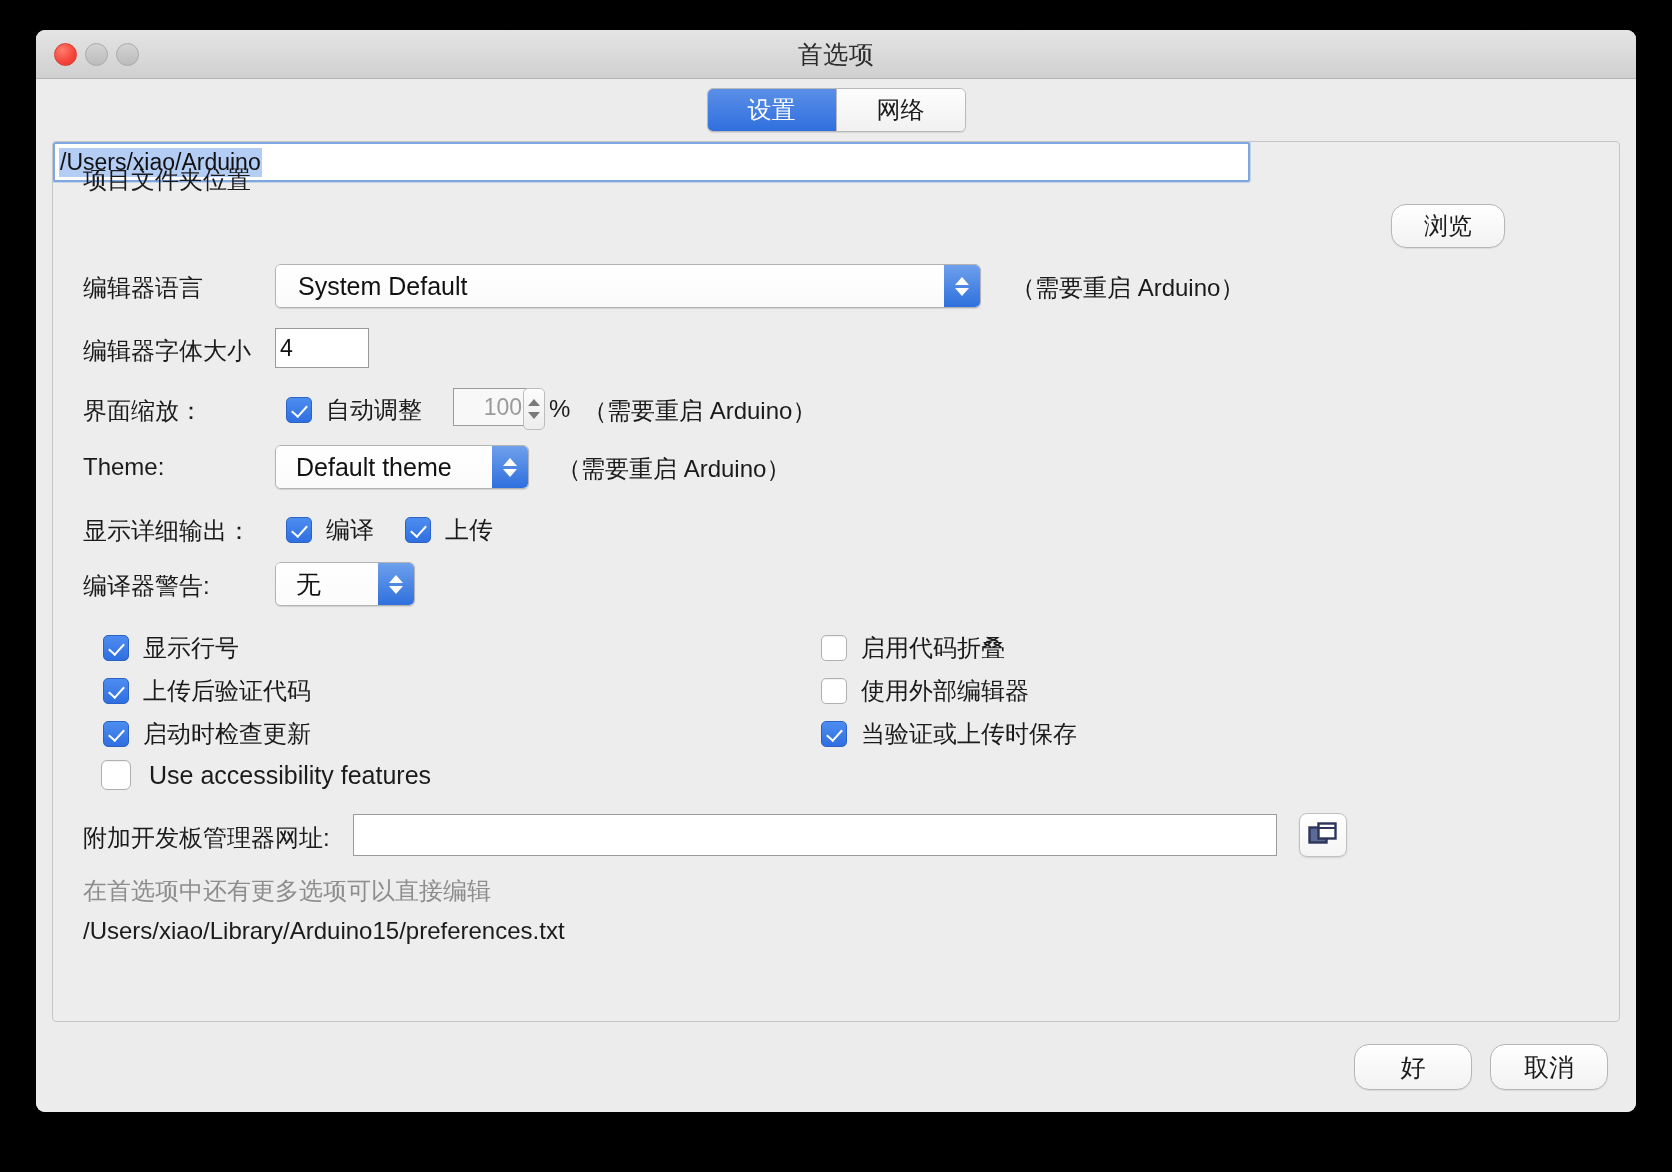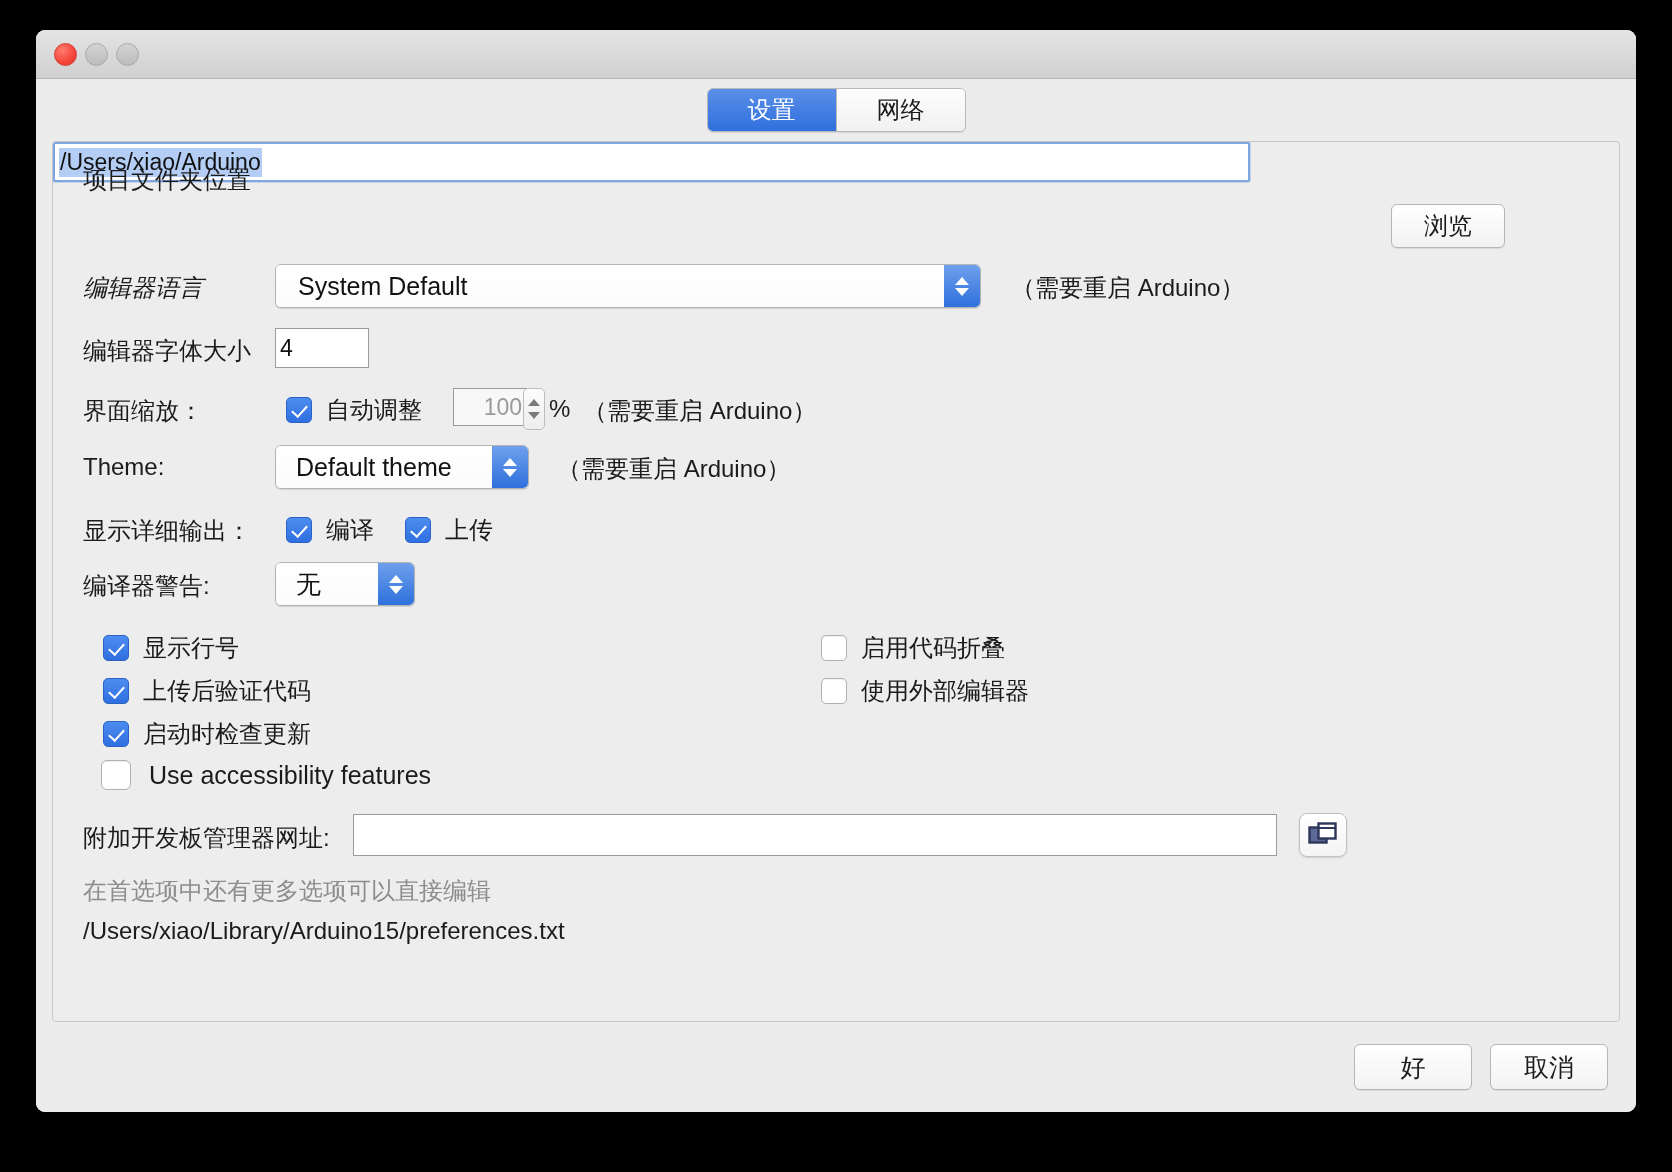--- a/index.html
+++ b/index.html
@@ -144,21 +144,21 @@
     background: #b4cdf5;
     color: #111;
     padding: 1px 1px;
     white-space: nowrap;
   }
 
   
   .pushbtn {
     background: linear-gradient(to bottom, #ffffff 0%, #f2f2f2 100%);
     border: 1px solid #b6b6b6;
-    border-radius: 6px;
+    border-radius: 15px;
     box-shadow: 0 1px 1px rgba(0,0,0,0.08);
     font-size: 24px;
     color: #1b1b1b;
     display: flex;
     align-items: center;
     justify-content: center;
     cursor: default;
     box-sizing: border-box;
   }
 
@@ -288,20 +288,21 @@
 <body>
 
 <div id="window">
 
   <div id="titlebar">
     <div class="traffic">
       <div class="tl tl-close"></div>
       <div class="tl tl-min"></div>
       <div class="tl tl-max"></div>
     </div>
+    <div id="title">首选项</div>
   </div>
 
   <div id="tabbar">
     <div class="seg">
       <div class="seg-item active">设置</div>
       <div class="seg-item">网络</div>
     </div>
   </div>
 
   <div id="panel">
@@ -310,21 +311,21 @@
       <span class="label">项目文件夹位置</span>
     </div>
 
     <div class="textfield focused" style="left:30px; top:64px; width:1197px; height:40px; border-radius:2px;">
       <span class="selected-text">/Users/xiao/Arduino</span>
     </div>
 
     <div class="pushbtn" style="left:1338px; top:62px; width:114px; height:44px; position:absolute;">浏览</div>
 
     <div class="row" style="left:30px; top:130px;">
-      <span class="label" style="width:190px;font-style:italic;">编辑器语言</span>
+      <span class="label" style="width:190px;">编辑器语言</span>
     </div>
     <div class="combo" style="position:absolute; left:222px; top:122px; width:706px; height:44px;">
       <div class="combo-text">System Default</div>
       <div class="combo-arrow">
         <span class="chev chev-up"></span>
         <span class="chev chev-down"></span>
       </div>
     </div>
     <div class="row" style="left:958px; top:130px;">
       <span class="label">（需要重启 Arduino）</span>
@@ -409,20 +410,24 @@
     </div>
 
     <div class="cbrow" style="position:absolute; left:768px; top:490px;">
       <span class="cb off"></span>
       <span class="label">启用代码折叠</span>
     </div>
     <div class="cbrow" style="position:absolute; left:768px; top:533px;">
       <span class="cb off"></span>
       <span class="label">使用外部编辑器</span>
     </div>
+    <div class="cbrow" style="position:absolute; left:768px; top:576px;">
+      <span class="cb on"></span>
+      <span class="label">当验证或上传时保存</span>
+    </div>
 
     <div class="cbrow" style="position:absolute; left:48px; top:618px; gap:18px;">
       <span class="cb off big"></span>
       <span class="label" style="font-size:25px;">Use accessibility features</span>
     </div>
 
     <div class="row" style="left:30px; top:680px;">
       <span class="label">附加开发板管理器网址:</span>
     </div>
     <div class="textfield" style="position:absolute; left:300px; top:672px; width:924px; height:42px;">

